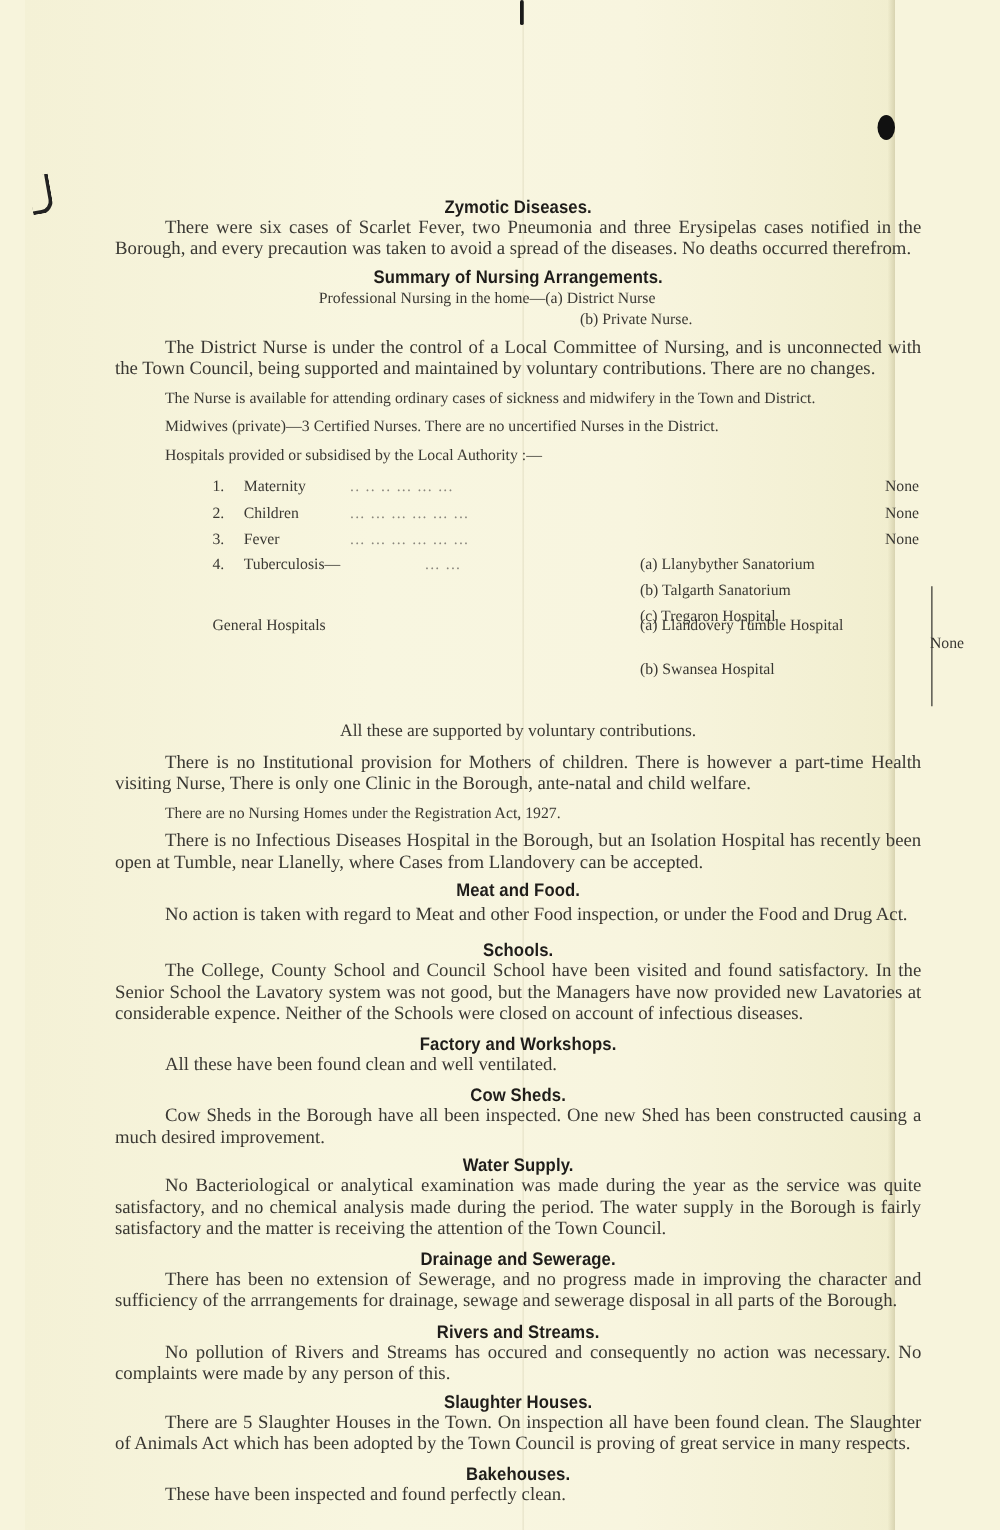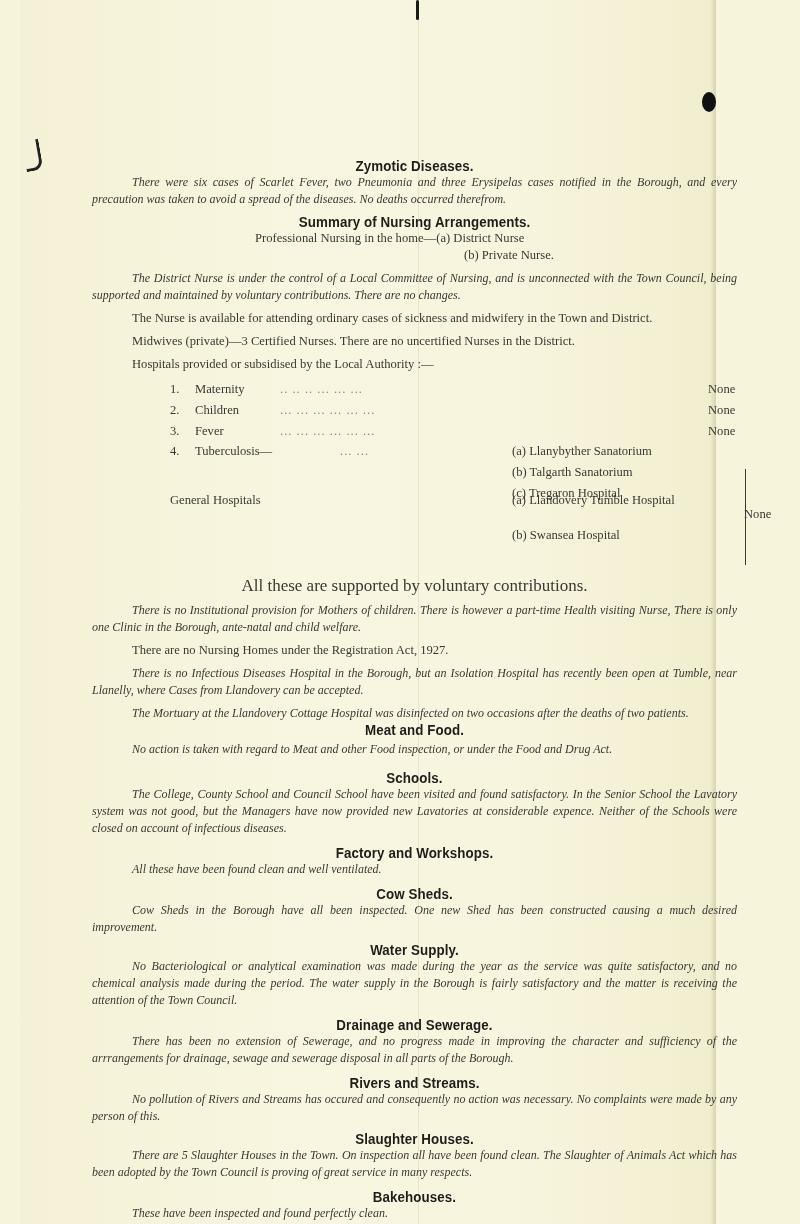--- a/index.html
+++ b/index.html
@@ -39,22 +39,22 @@
     .content {
       position: absolute; left: 72px; top: 158px; width: 645px;
     }
     h2 {
       font-family: "Liberation Sans", "DejaVu Sans", sans-serif;
       font-weight: bold; font-size: 14.5px; text-align: center;
       margin: 0; padding: 0; color: #1f1d1a; letter-spacing: 0.1px;
       transform: scaleX(0.92);
     }
     p {
-      margin: 0; font-size: 12px; line-height: 17px; text-align: justify;
-      text-indent: 40px; color: #3a3833; font-style: italic;
+      margin: 0; font-size: 15px; line-height: 17px; text-align: justify;
+      text-indent: 40px; color: #3a3833;
     }
     .indent-line { padding-left: 40px; font-size: 12.6px; line-height: 17px; color: #3a3833; }
     .gap-s { height: 6px; }
     .gap-m { height: 8px; }
     .prof-nursing {
       position: relative; height: 34px; font-size: 12.6px; line-height: 17px; color: #3a3833; text-decoration: underline;
     }
     .prof-nursing .l1 { position: absolute; left: 163px; top: 0; }
     .prof-nursing .l2 { position: absolute; left: 372px; top: 17px; }
     .hosp-table {
@@ -65,21 +65,21 @@
     .hosp-table .num { position: absolute; left: 0; width: 18px; }
     .hosp-table .name { position: absolute; left: 25px; }
     .hosp-table .dots { position: absolute; left: 110px; width: 370px; color: #8a877d; letter-spacing: 1px; }
     .hosp-table .none { position: absolute; left: 538px; }
     .hosp-table .sub { position: absolute; left: 342px; }
     .hosp-table .brace {
       position: absolute; left: 569px; top: 83px; width: 6px; height: 85px;
       border-right: 1.5px solid #3a3833;
     }
     .hosp-table .brace-none { position: absolute; left: 579px; top: 125px; }
-    .centered-note { text-align: center; font-size: 17px; line-height: 17px; color: #3a3833; }
+    .centered-note { text-align: center; font-size: 14px; line-height: 17px; color: #3a3833; }
   </style>
 </head>
 <body>
 
 <div class="page">
   <div class="fold"></div>
   <div class="edge-right"></div>
   <div class="top-mark"></div>
   <div class="punch-hole"></div>
   <div class="left-mark"></div>
@@ -149,21 +149,20 @@
 
     <div style="height:24px;"></div>
     <div class="centered-note">All these are supported by voluntary contributions.</div>
     <div class="gap-m"></div>
     <p>There is no Institutional provision for Mothers of children. There is however a part-time Health visiting Nurse, There is only one Clinic in the Borough, ante-natal and child welfare.</p>
     <div class="gap-s"></div>
     <div class="indent-line">There are no Nursing Homes under the Registration Act, 1927.</div>
     <div class="gap-s"></div>
     <p>There is no Infectious Diseases Hospital in the Borough, but an Isolation Hospital has recently been open at Tumble, near Llanelly, where Cases from Llandovery can be accepted.</p>
     <div class="gap-s"></div>
-    <p>The Mortuary at the Llandovery Cottage Hospital was disinfected on two occasions after the deaths of two patients.</p>
 
     <h2>Meat and Food.</h2>
     <div class="gap-s" style="height:3px;"></div>
     <p>No action is taken with regard to Meat and other Food inspection, or under the Food and Drug Act.</p>
     <div class="gap-m" style="height:12px;"></div>
 
     <h2>Schools.</h2>
     <p>The College, County School and Council School have been visited and found satisfactory. In the Senior School the Lavatory system was not good, but the Managers have now provided new Lavatories at considerable expence. Neither of the Schools were closed on account of infectious diseases.</p>
     <div class="gap-m"></div>
 

